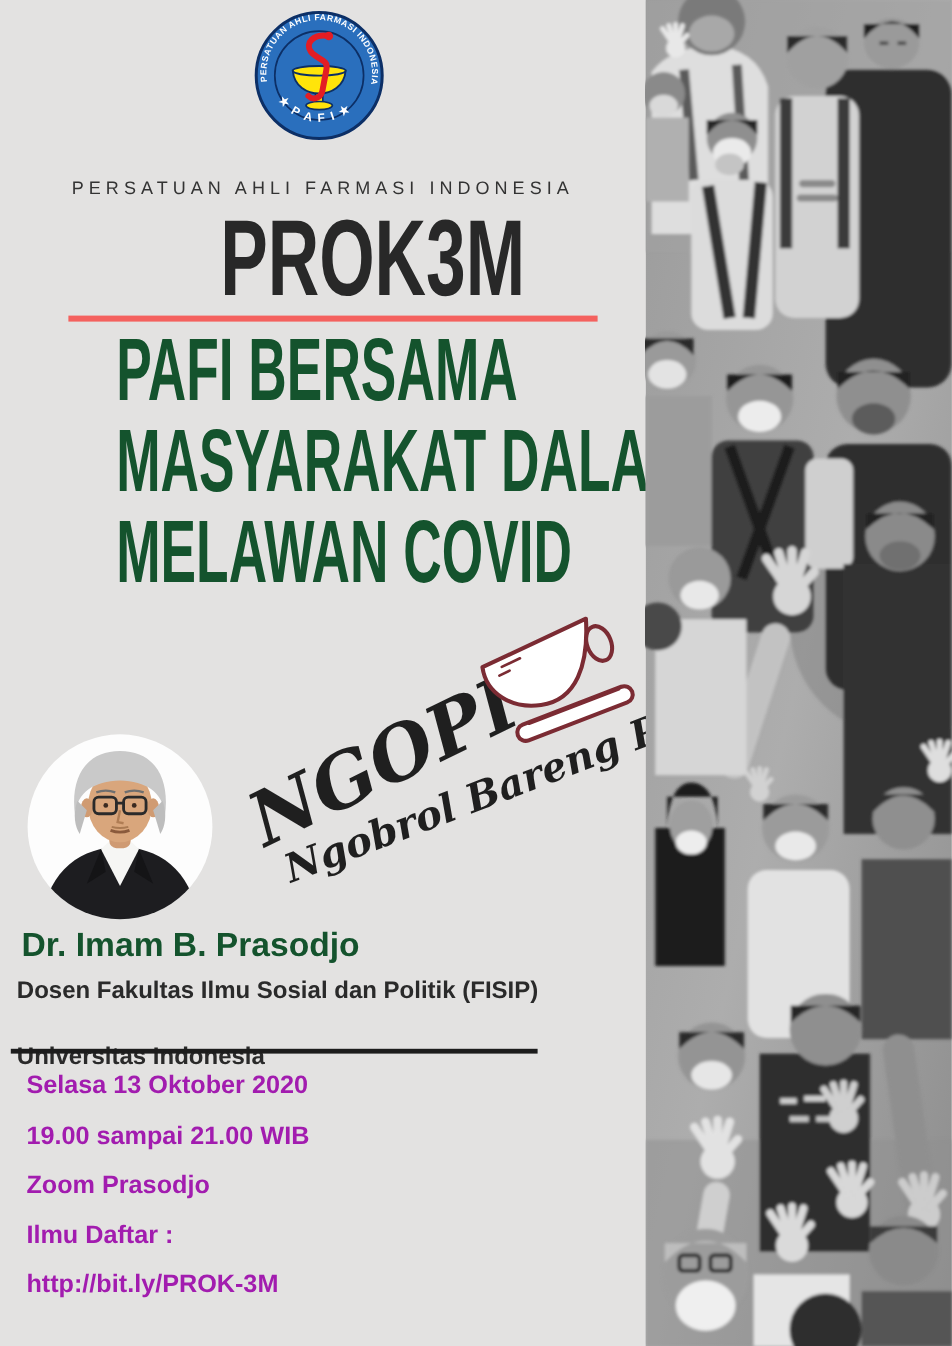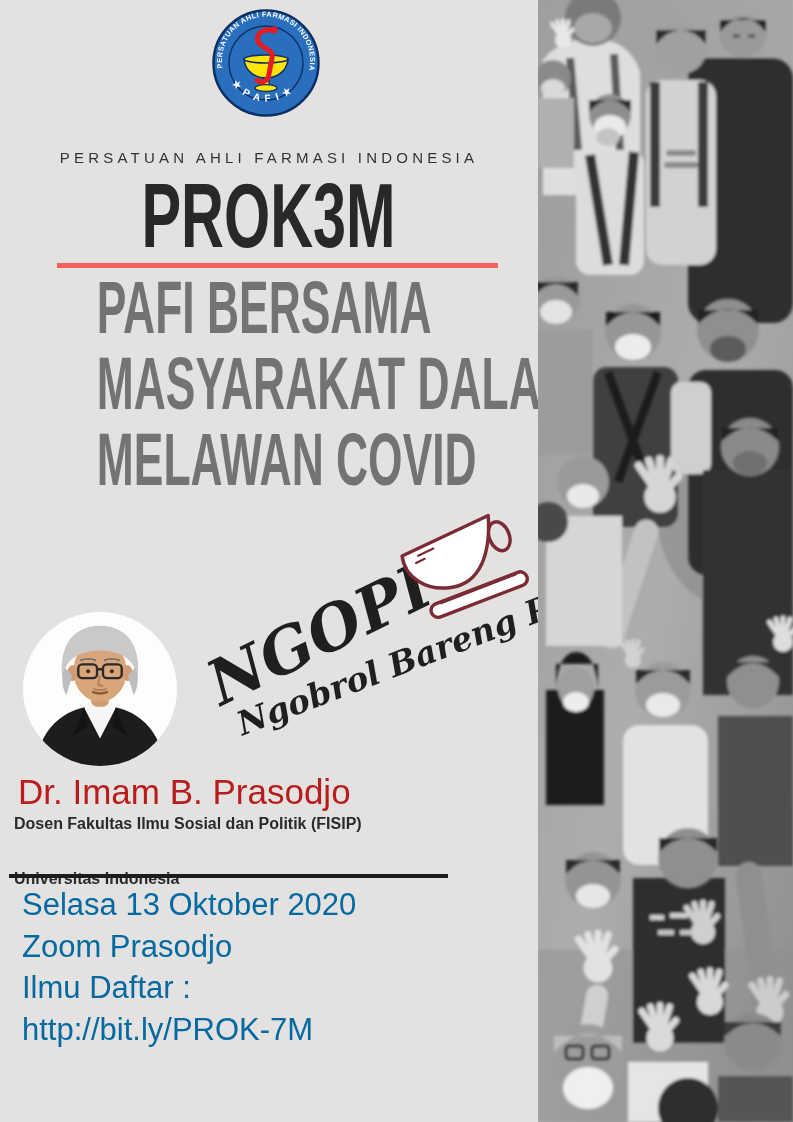--- a/index.html
+++ b/index.html
@@ -5,48 +5,48 @@
   html,body{margin:0;padding:0;background:#888;}
   .poster{position:relative;width:793px;height:1122px;background:#e3e2e1;overflow:hidden;
           font-family:"Liberation Sans",sans-serif;color:#262626;}
   .abs{position:absolute;}
 
   .logo{top:8px;left:211px;width:110px;height:110px;}
 
   .org-line{top:149px;left:0;width:538px;text-align:center;font-size:15px;
             letter-spacing:4.2px;font-weight:500;color:#333;white-space:nowrap;}
 
-  .program{top:170px;left:0;width:538px;text-align:center;font-size:90px;font-weight:bold;
+  .program{top:170px;left:0;width:622px;text-align:center;font-size:90px;font-weight:bold;
            line-height:92px;color:#282828;}
   .program .cond{display:inline-block;transform:scaleX(0.66);transform-origin:center;white-space:nowrap;}
 
   .red-divider{top:263px;left:57px;width:441px;height:5px;background:#f4615e;}
 
   .main-title{top:270px;left:0;width:484px;text-align:center;font-weight:bold;
-              font-size:74px;line-height:76px;color:#737373;}
+              font-size:74px;line-height:76px;color:#14532d;}
   .tline{display:block;transform:scaleX(0.60);transform-origin:center;white-space:nowrap;}
 
   .ngopi{top:600px;left:200px;width:230px;text-align:center;
          font-family:"DejaVu Serif",serif;font-style:italic;font-weight:bold;
          font-size:62px;color:#1f1f1f;transform:rotate(-26deg);transform-origin:center;white-space:nowrap;}
   .tagline{top:650px;left:228px;width:310px;text-align:center;
            font-family:"DejaVu Serif",serif;font-style:italic;font-weight:bold;
            font-size:33px;color:#1f1f1f;transform:rotate(-21deg);transform-origin:center;white-space:nowrap;}
 
   .cup{top:506px;left:390px;width:140px;height:122px;}
 
   .portrait{top:610px;left:21px;width:158px;height:158px;}
 
-  .speaker-name{top:772px;left:18px;font-size:35px;font-weight:normal;color:#b91c1c;white-space:nowrap;}
-  .affil{left:14px;font-size:16px;font-weight:bold;color:#2a2a2a;white-space:nowrap;}
+  .speaker-name{top:772px;left:18px;font-size:28px;font-weight:bold;color:#14532d;white-space:nowrap;}
+  .affil{left:14px;font-size:20px;font-weight:bold;color:#2a2a2a;white-space:nowrap;}
   .affil1{top:815px;} .affil2{top:834px;margin-top:36px;}
 
   .black-divider{top:874px;left:9px;width:439px;height:4px;background:#1c1c1c;}
 
-  .details{top:884px;left:22px;font-size:31px;font-weight:normal;line-height:41.6px;color:#0369a1;}
+  .details{top:884px;left:22px;font-size:21px;font-weight:bold;line-height:41.6px;color:#a21caf;}
   .details div{white-space:nowrap;}
 
   .photo{top:0;left:538px;width:255px;height:1122px;}
 </style>
 </head>
 <body>
 
 <div class="poster">
 
   <svg class="abs logo" viewBox="0 0 110 110">
@@ -148,23 +148,24 @@
   </svg>
 
   <div class="abs speaker-name">Dr. Imam B. Prasodjo</div>
   <div class="abs affil affil1">Dosen Fakultas Ilmu Sosial dan Politik (FISIP)</div>
   <div class="abs affil affil2">Universitas Indonesia</div>
 
   <div class="abs black-divider"></div>
 
   <div class="abs details">
     <div>Selasa 13 Oktober 2020</div>
+    <div>19.00 sampai 21.00 WIB</div>
     <div>Zoom Prasodjo</div>
     <div>Ilmu Daftar :</div>
-    <div>http://bit.ly/PROK-7M</div>
+    <div>http://bit.ly/PROK-3M</div>
   </div>
 
   <svg class="abs photo" viewBox="0 0 255 1122" preserveAspectRatio="none">
     <defs>
       <linearGradient id="cg" x1="0" y1="0" x2="1" y2="1">
         <stop offset="0" stop-color="#9b9b9b"></stop>
           <stop offset="0.5" stop-color="#adadad"></stop>
           <stop offset="1" stop-color="#8d8d8d"></stop>
       </linearGradient>
       <filter id="soft" x="-5%" y="-5%" width="110%" height="110%">

